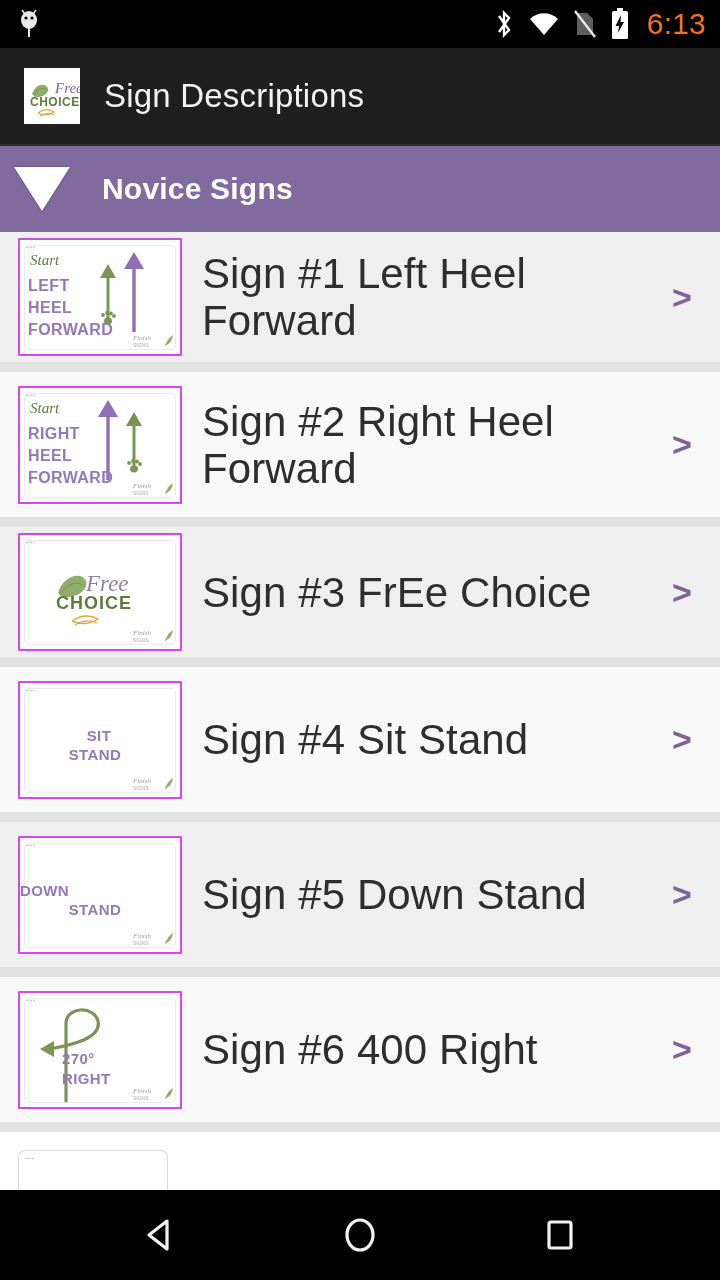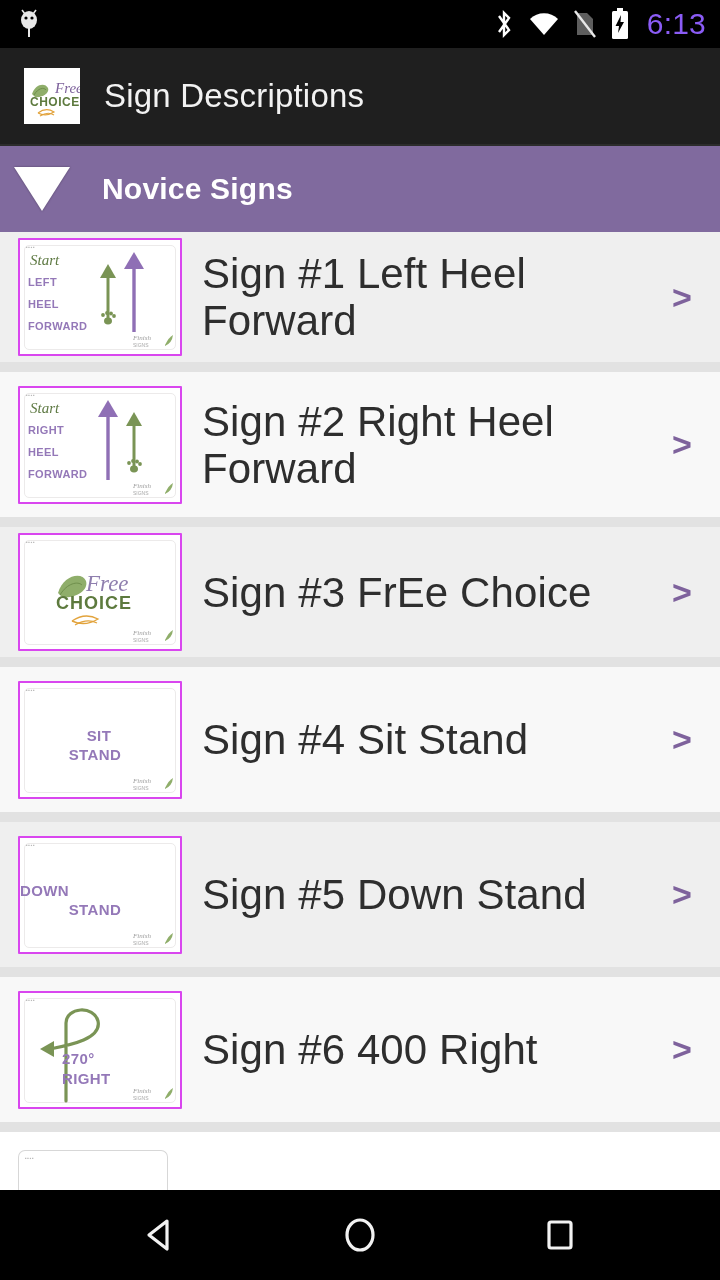--- a/index.html
+++ b/index.html
@@ -29,21 +29,21 @@
     background: #000000;
     display: flex;
     align-items: center;
     padding: 0 14px 0 16px;
     box-sizing: border-box;
   }
   .statusbar .left { display: flex; align-items: center; flex: 1; }
   .statusbar .right { display: flex; align-items: center; gap: 13px; }
   .sb-icon { display: block; }
   .clock {
-    color: #8b5cf6;
+    color: #f97316;
     font-size: 30px;
     letter-spacing: 0.2px;
     margin-left: 4px;
     font-family: "Liberation Sans", sans-serif;
   }
 
   
   .appbar {
     height: 96px;
     background: #1f1f1f;
@@ -151,21 +151,21 @@
 
   .sign-text {
     position: absolute;
     left: 8px;
     color: #9478b8;
     font-weight: bold;
     font-family: "Liberation Sans", sans-serif;
     line-height: 1.08;
     letter-spacing: .4px;
   }
-  .sign-text.big { font-size: 11px; }
+  .sign-text.big { font-size: 16px; }
   .sign-text.mid { font-size: 15px; }
 
   .script-start {
     position: absolute;
     left: 10px; top: 12px;
     font-family: "Liberation Serif", serif;
     font-style: italic;
     font-size: 15px;
     color: #5f7a44;
   }

